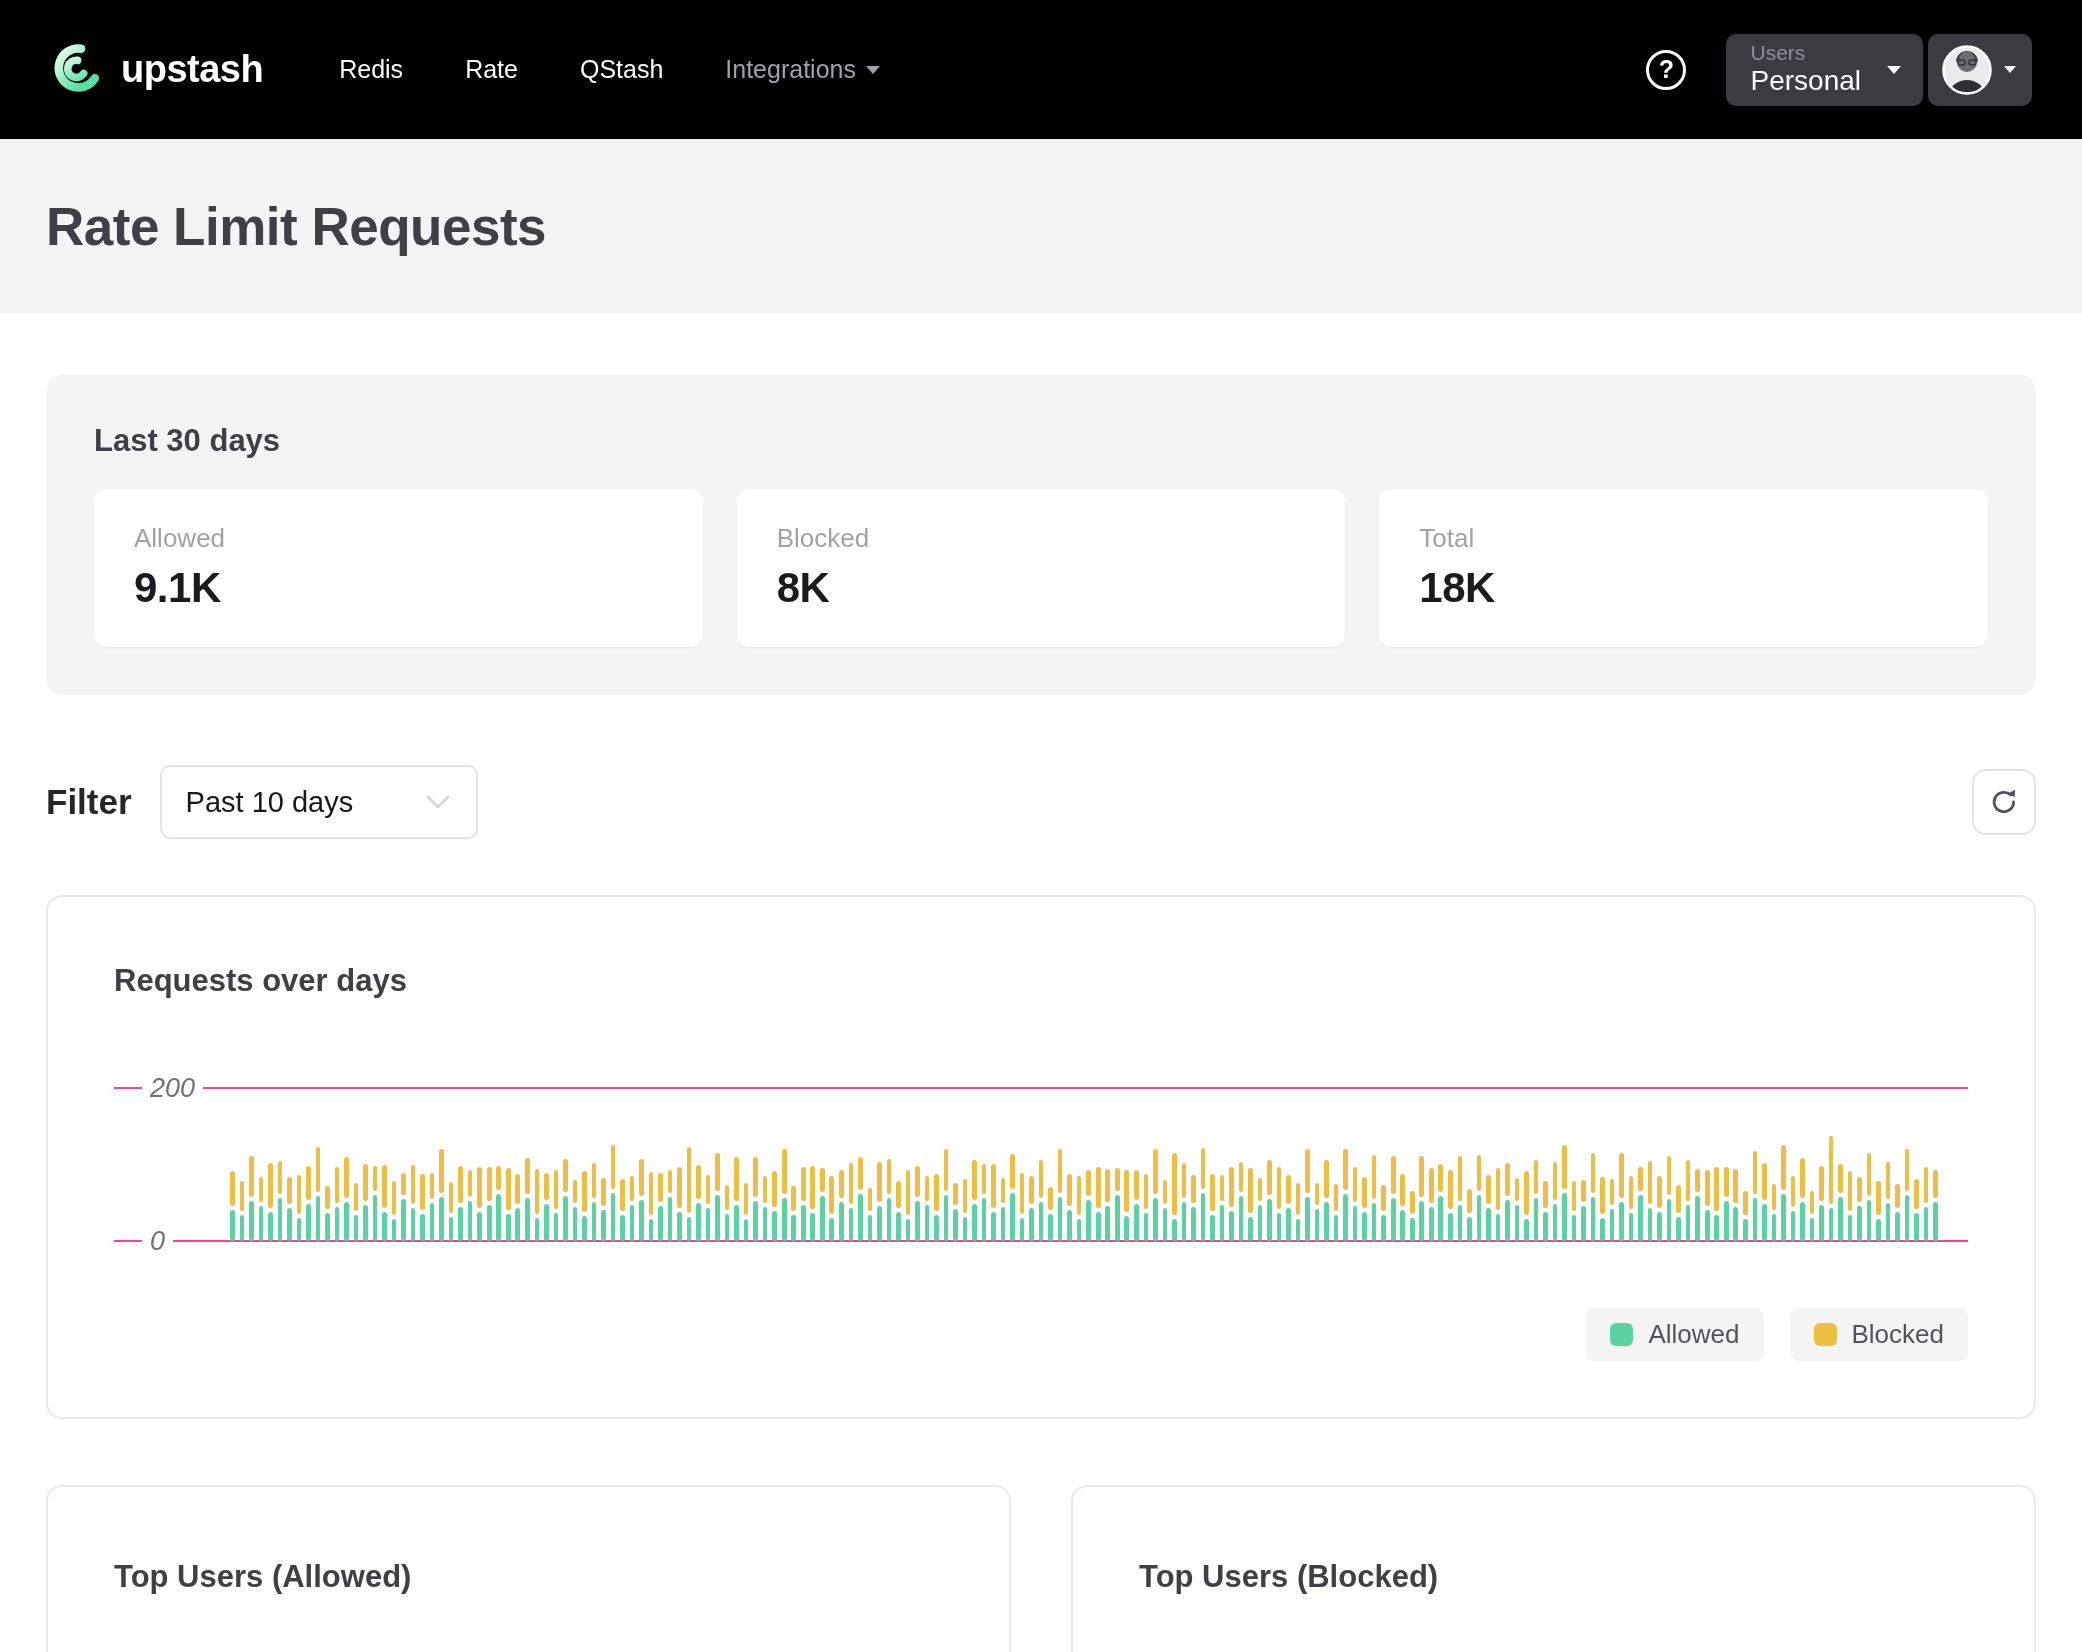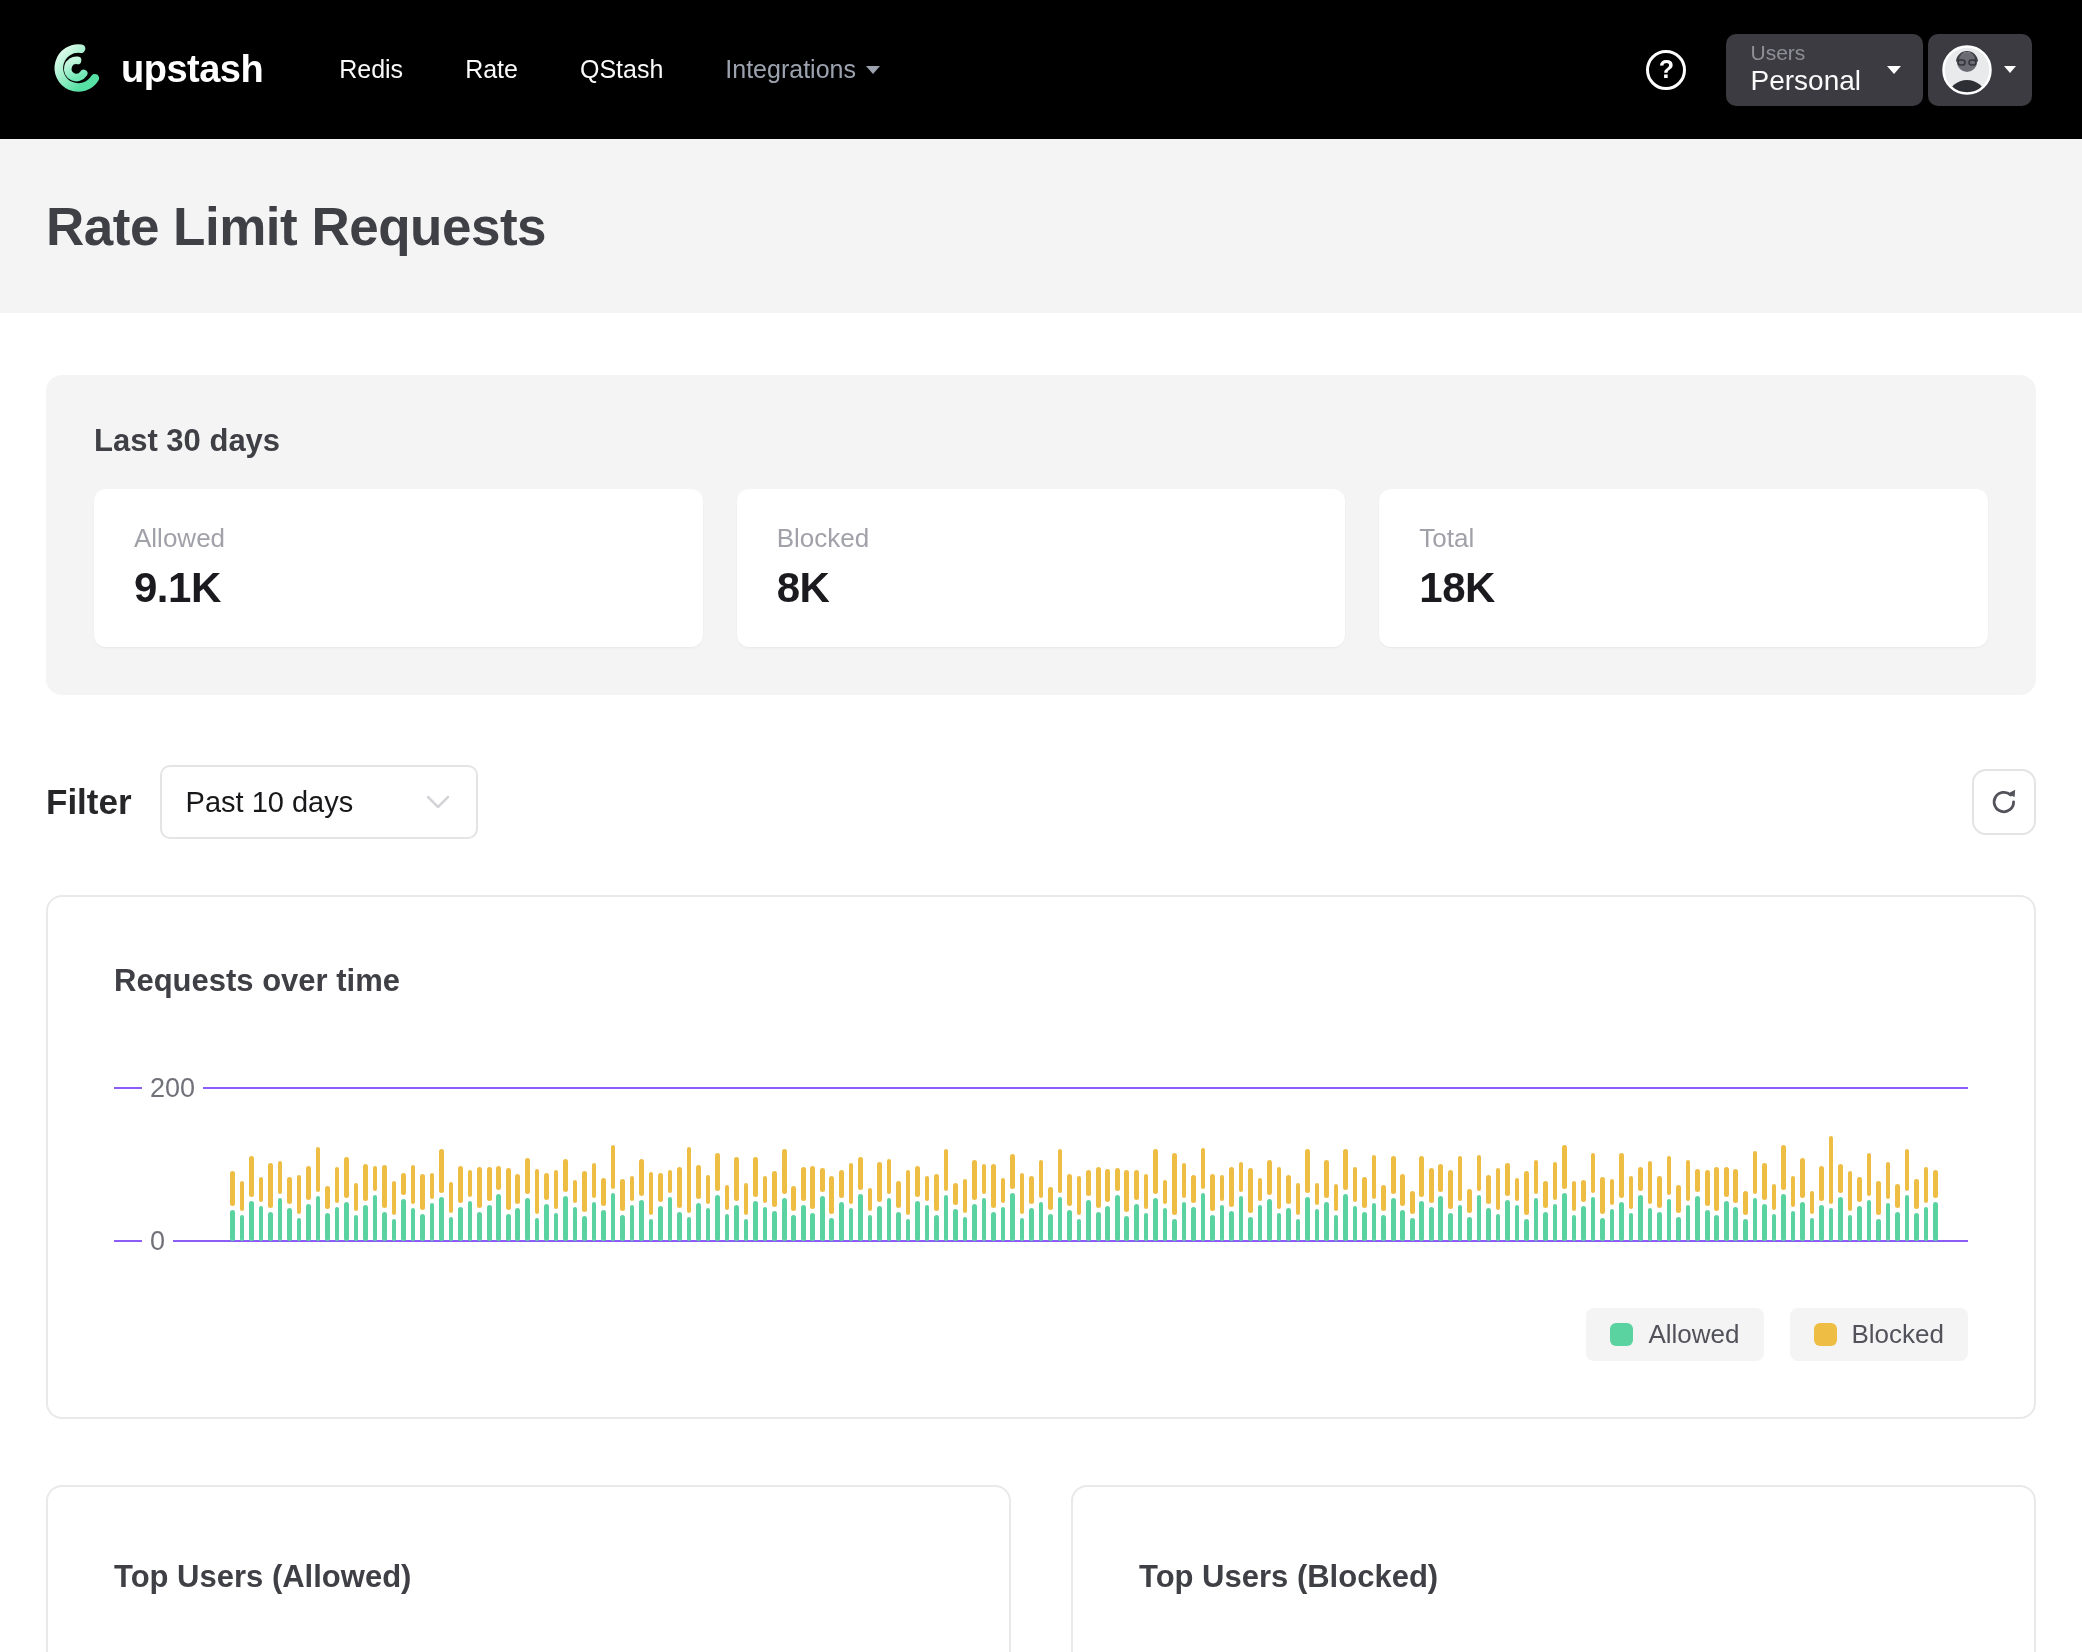--- a/index.html
+++ b/index.html
@@ -42,21 +42,21 @@
   
   .filter-row { margin-top:70px; display:flex; align-items:center; }
   .filter-label { font-size:35px; font-weight:700; color:#27272a; margin-right:28px; }
   .select { width:318px; height:74px; border:2px solid #e4e4e7; border-radius:10px; display:flex; align-items:center; justify-content:space-between; padding:0 26px 0 24px; font-size:29px; color:#18181b; cursor:pointer; background:#fff; }
   .refresh { margin-left:auto; width:64px; height:66px; border:2px solid #e4e4e7; border-radius:14px; background:#fff; display:flex; align-items:center; justify-content:center; cursor:pointer; }
 
   
   .chart-card { margin-top:56px; border:2px solid #e9e9eb; border-radius:16px; padding:66px 66px 56px; }
   .chart-card h2, .bottom-card h2 { font-size:31px; font-weight:600; color:#3f3f46; }
   .plot { position:relative; height:155px; margin-top:88px; }
-  .gridline { position:absolute; left:0; right:0; height:2px; background:#8b5cf6; }
+  .gridline { position:absolute; left:0; right:0; height:2px; background:#ec4899;font-style:italic; }
   .gridline.top { top:0; }
   .gridline.bottom { bottom:0; }
   .tick { position:absolute; left:28px; top:1px; transform:translateY(-50%); background:#fff; padding:0 8px; font-size:27px; color:#71717a; }
   .bars { position:absolute; left:116px; right:30px; top:0; bottom:1px; display:flex; align-items:flex-end; justify-content:space-between; }
   .bar { display:flex; flex-direction:column; justify-content:flex-end; align-items:center; width:4.6px; row-gap:4px; }
   .seg { width:100%; border-radius:3px; }
   .legend { display:flex; justify-content:flex-end; gap:26px; margin-top:66px; }
   .legend-item { display:flex; align-items:center; gap:15px; background:#f4f4f5; border-radius:8px; padding:11px 24px; font-size:26px; color:#52525b; }
   .swatch { width:23px; height:23px; border-radius:6px; display:inline-block; }
 
@@ -165,21 +165,21 @@
       </div>
       <button class="refresh">
         <svg width="32" height="32" viewBox="0 0 24 24">
           <path d="M19.2 12 a7.3 7.3 0 1 1 -2.2 -5.2" fill="none" stroke="#52525b" stroke-width="2.1" stroke-linecap="round"></path>
           <path d="M20.4 2.8 l-0.5 5.6 -4.8 -2.7 z" fill="#52525b"></path>
         </svg>
       </button>
     </div>
 
     <section class="chart-card">
-      <h2>Requests over time</h2>
+      <h2>Requests over days</h2>
       <div class="plot">
         <div class="gridline top">
           <span class="tick">200</span>
         </div>
         <div class="gridline bottom">
           <span class="tick">0</span>
         </div>
         <div class="bars" id="bars">
             <div class="bar">
               <div class="seg" style="height: 34.9px; background: rgb(238, 189, 68);"></div>

